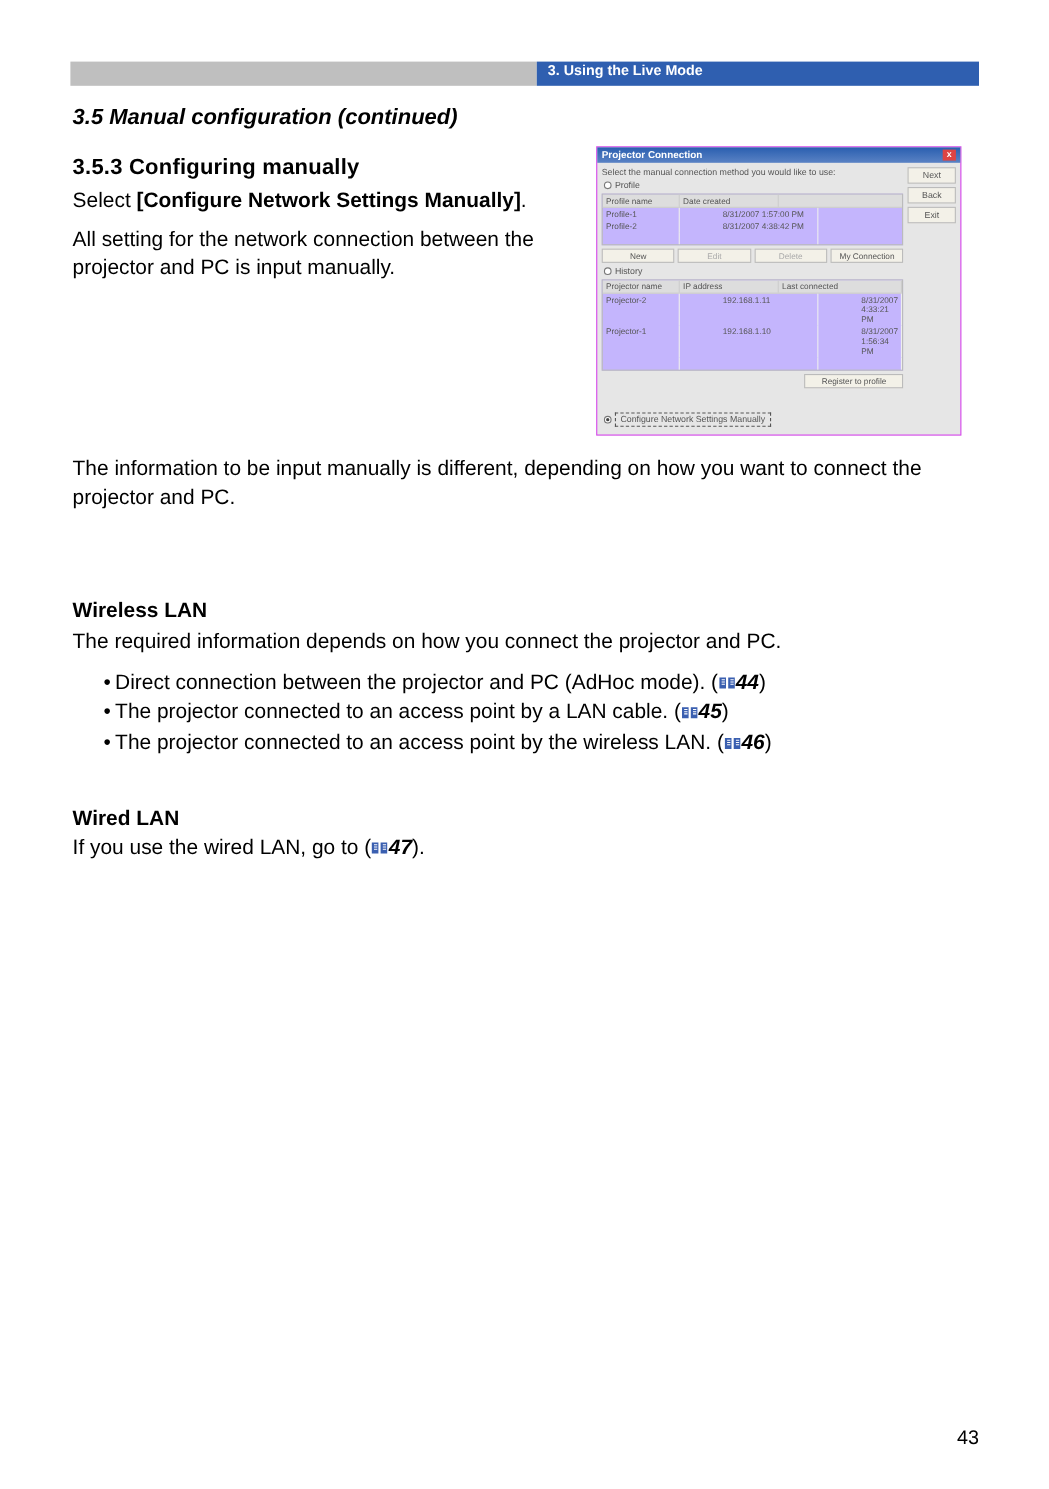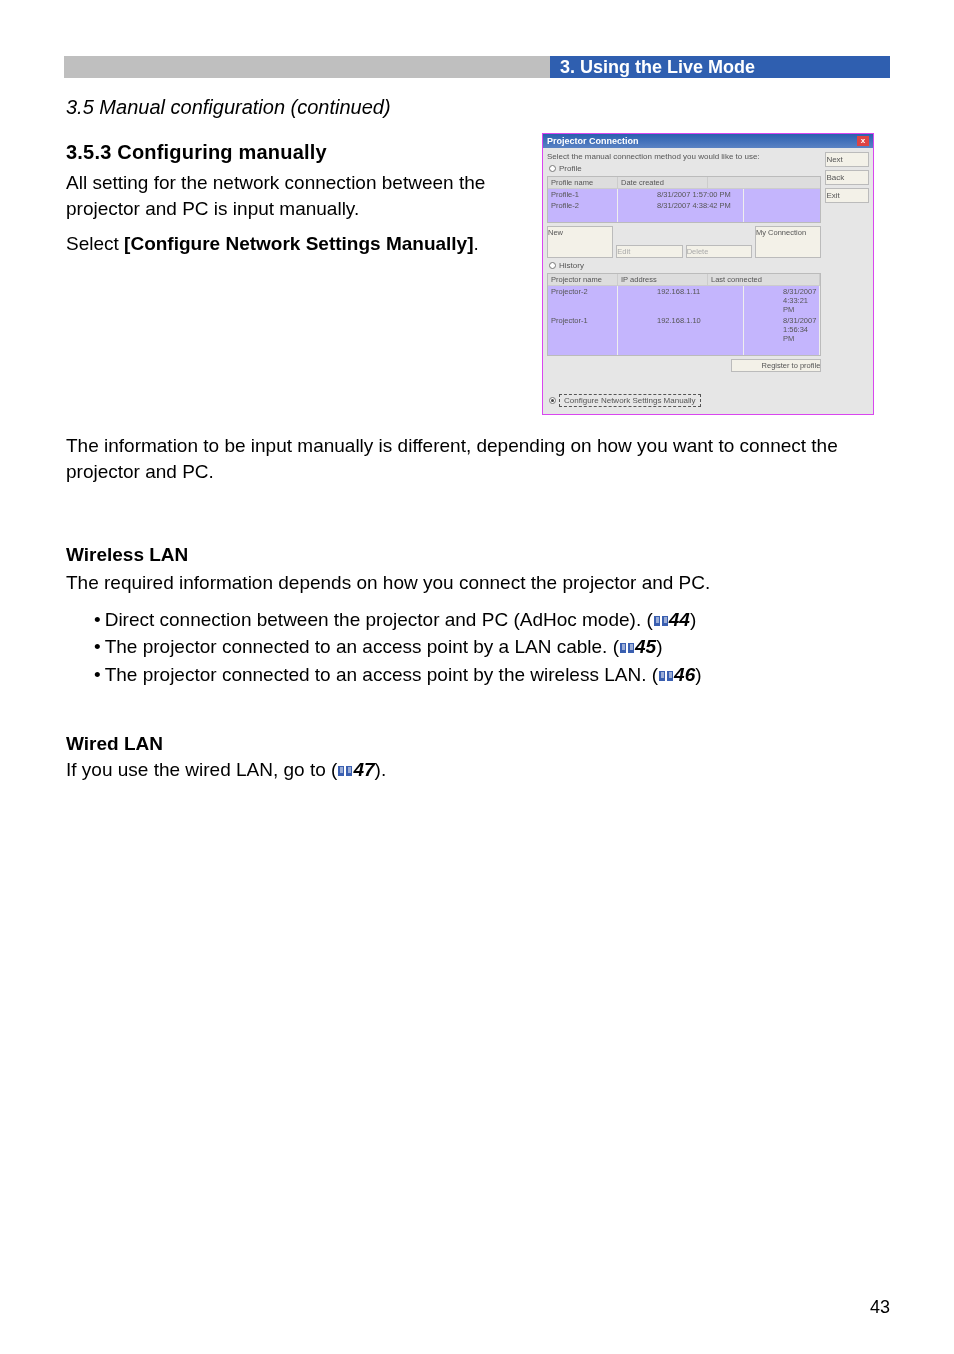--- a/index.html
+++ b/index.html
@@ -1,55 +1,55 @@
 <!DOCTYPE html>
 <html><head>
 <meta charset="utf-8">
 <style>
   * { box-sizing: border-box; margin: 0; padding: 0; }
   html, body { width: 954px; height: 1354px; background: #fff; font-family: Arial, Helvetica, sans-serif; color: #000; }
   .page { width: 954px; height: 1354px; position: relative; padding: 56px 64px 40px 64px; }
   .topbar-row { display: flex; align-items: stretch; height: 22px; margin-bottom: 10px; }
   .topbar-grey { flex: 1; background: #bfbfbf; height: 22px; }
-  .topbar-blue { width: 340px; background: #2f5fb0; height: 22px; display: flex; align-items: flex-end; padding-left: 10px; color: #fff; font-size: 18px; font-weight: bold; }
-  .h-subtitle { font-style: italic; font-weight: normal; font-size: 20px; margin: 18px 0 14px 2px; }
+  .topbar-blue { width: 402px; background: #2f5fb0; height: 22px; display: flex; align-items: flex-start; padding-left: 10px; color: #fff; font-size: 13px; font-weight: bold; }
+  .h-subtitle { font-style: italic; font-weight: bold; font-size: 20px; margin: 18px 0 14px 2px; }
   .h-section { font-family: Arial, Helvetica, sans-serif; font-weight: 900; font-size: 20px; margin: 8px 0 6px 2px; letter-spacing: 0.2px; }
   .body-text { font-size: 19px; line-height: 1.35; margin: 2px 0 10px 2px; }
   .bold { font-weight: bold; }
   .left-col { width: 460px; }
   .row2 { display: flex; align-items: flex-start; gap: 18px; }
-  .wlan-head { font-weight: bold; font-size: 19px; margin: 60px 0 4px 2px; }
+  .wlan-head { font-weight: bold; font-size: 19px; margin: 80px 0 4px 2px; }
   .bul { margin-left: 30px; font-size: 19px; line-height: 1.45; }
   .bul .dot { margin-right: 4px; }
   .ref { font-weight: bold; font-style: italic; }
   .book-icon { display: inline-block; width: 16px; height: 12px; vertical-align: -1px; margin-right: 0; }
   .wired-head { font-weight: bold; font-size: 19px; margin: 44px 0 2px 2px; }
   .pagenum { position: absolute; right: 64px; bottom: 36px; font-size: 18px; }
 
   
   .dialog { width: 332px; border: 1px solid #d946ef; background: #e6e6e6; font-size: 8px; color: #555; }
   .dlg-title { background: linear-gradient(#2a5fb0,#5a82c4); color: #fff; font-weight: bold; padding: 2px 4px; font-size: 9px; display: flex; justify-content: space-between; align-items: center; }
   .dlg-close { background: #d44; width: 12px; height: 10px; color: #fff; font-size: 8px; line-height: 10px; text-align: center; }
   .dlg-body { display: flex; padding: 4px; gap: 4px; }
   .dlg-left { flex: 1; }
   .dlg-right { width: 46px; display: flex; flex-direction: column; gap: 3px; }
-  .dlg-btn { background: #f3f1e8; border: 1px solid #bbb; font-size: 8px; padding: 2px 0; }
+  .dlg-btn { background: #f3f1e8; border: 1px solid #bbb; font-size: 8px; text-align: center; padding: 2px 0; }
   .dlg-instr { font-size: 8px; margin-bottom: 3px; }
   .radio-row { font-size: 8px; margin: 2px 0 3px 2px; }
   .radio { display: inline-block; width: 7px; height: 7px; border: 1px solid #777; border-radius: 50%; vertical-align: -1px; margin-right: 3px; background: #fff; }
   .radio.sel::after { content: ""; display: block; width: 3px; height: 3px; background: #444; border-radius: 50%; margin: 1px auto; }
   .panel { border: 1px solid #bbb; background: #c4b5fd; font-size: 7.5px; margin-bottom: 3px; }
   .phead { display: flex; background: #ddd; border-bottom: 1px solid #ccc; }
   .phead span { padding: 1px 3px; border-right: 1px solid #ccc; }
   .prow { display: flex; gap: 36px; }
   .prow span { padding: 1px 3px; border-right: 1px solid #eee; }
   .col-a { width: 70px; } .col-b { width: 90px; } .col-c { flex: 1; }
   .btnrow { display: flex; gap: 3px; margin: 2px 0 3px 0; }
   .btnrow .dlg-btn { flex: 1; font-size: 7.5px; padding: 1px 0; }
-  .btnrow .dlg-btn.dis { color: #aaa; margin-top: 19px; }
+  .btnrow .dlg-btn.dis { color: #aaa; }
   .reg-row { text-align: right; margin-top: 2px; }
   .reg-row .dlg-btn { display: inline-block; width: 90px; font-size: 7.5px; padding: 1px 0; }
   .cfg-manual { display: inline-block; border: 1px dashed #555; padding: 1px 4px; font-size: 8px; margin-top: 20px; }
 </style>
 </head>
 <body>
 
 <div class="page">
 
   <div class="topbar-row">
@@ -57,24 +57,24 @@
     <div class="topbar-blue">
       <span>3. Using the Live Mode</span>
     </div>
   </div>
 
   <div class="h-subtitle">3.5 Manual configuration (continued)</div>
 
   <div class="row2">
     <div class="left-col">
       <div class="h-section">3.5.3 Configuring manually</div>
-      <div class="body-text">All setting for the network connection between the projector and PC is input manually.</div>
       <div class="body-text">
         <span>Select </span><span class="bold">[Configure Network Settings Manually]</span><span>.</span>
       </div>
+      <div class="body-text">All setting for the network connection between the projector and PC is input manually.</div>
     </div>
 
     <div class="dialog">
       <div class="dlg-title">
         <span>Projector Connection</span>
         <span class="dlg-close">x</span>
       </div>
       <div class="dlg-body">
         <div class="dlg-left">
           <div class="dlg-instr">Select the manual connection method you would like to use:</div>

